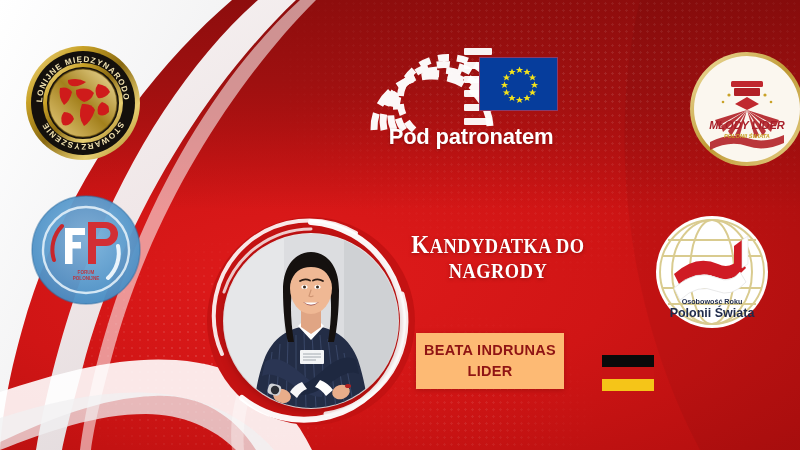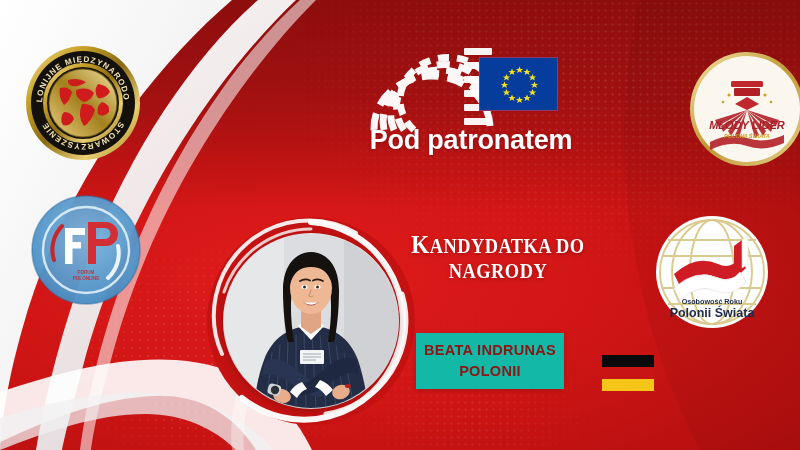--- a/index.html
+++ b/index.html
@@ -62,21 +62,21 @@
     border: 1px solid #8a3a6a;
     box-sizing: border-box;
   }
 
   
   .patron-text {
     position: absolute; left: 232px; top: 124px; width: 478px;
     text-align: center;
     color: #ffffff;
     font-weight: bold;
-    font-size: 27px;
+    font-size: 22px;
     line-height: 1.22;
     letter-spacing: -0.2px;
     text-shadow: 0 1px 3px rgba(80,0,0,.45);
   }
 
   
   .kandydatka {
     position: absolute; left: 378px; top: 232px; width: 240px;
     text-align: center;
     color: #ffffff;
@@ -97,21 +97,21 @@
     border-radius: 50%;
     overflow: hidden;
     background: #d9dadc;
     box-shadow: 0 2px 10px rgba(70,0,0,.35);
   }
   .ph-bg { position: absolute; inset: 0; background: linear-gradient(160deg,#e3e4e6 0%, #d2d3d6 55%, #c3c5c8 100%); }
 
   
   .nameplate {
     position: absolute; left: 416px; top: 333px; width: 148px; height: 56px;
-    background: #14b8a6;
+    background: #fdba74;
     display: flex; flex-direction: column;
     align-items: center; justify-content: center;
     color: #8f1414;
     font-weight: bold;
     font-size: 14.5px;
     line-height: 1.45;
     letter-spacing: .3px;
     box-shadow: 0 1px 5px rgba(90,0,0,.3);
   }
   
@@ -329,21 +329,21 @@
           <path d="M79,120 h18"></path>
             <path d="M79,123 h18"></path>
             <path d="M79,126 h13"></path>
         </g>
       </svg>
     </div>
   </div>
 
   <div class="nameplate">
     <div>BEATA INDRUNAS</div>
-    <div>POLONII</div>
+    <div>LIDER</div>
   </div>
 
   <div class="de-flag">
     <div class="de-b"></div>
     <div class="de-r"></div>
     <div class="de-g"></div>
   </div>
 
   <div class="logo logo-msp">
     <svg viewBox="0 0 118 118" width="118" height="118">

